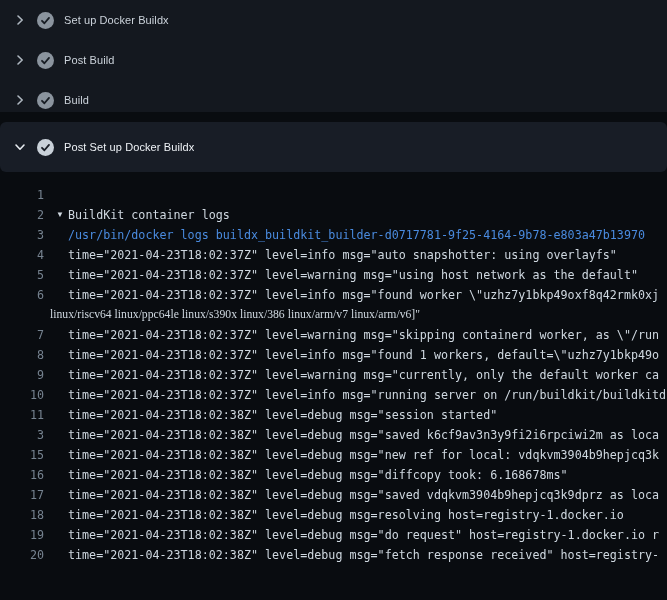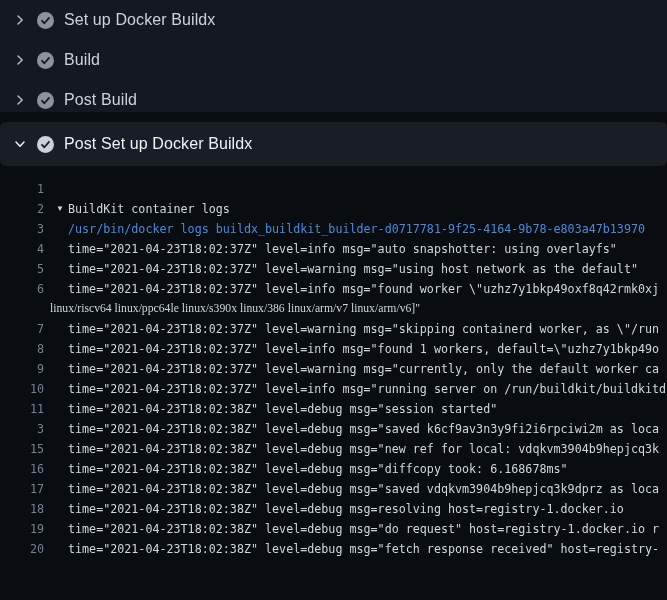--- a/index.html
+++ b/index.html
@@ -6,23 +6,23 @@
   body{
     width:667px;height:600px;overflow:hidden;
     background:#090c10;
     font-family:"Liberation Sans",sans-serif;
   }
   
   .steps{background:#14181f;height:112px;overflow:hidden;}
   .step{height:40px;display:flex;align-items:center;padding-left:12px;cursor:pointer;}
   .step .chev{width:16px;height:16px;flex:0 0 16px;margin-right:9px;}
   .step .check{width:17px;height:17px;flex:0 0 17px;margin-right:10px;}
-  .slabel{font-size:16px;color:#ccd3db;letter-spacing:.1px;}
+  .slabel{font-size:11px;color:#ccd3db;letter-spacing:.1px;}
   .gap{height:10px;}
-  .step.expanded{height:44px;background:#181d26;border-radius:6px;}
+  .step.expanded{height:50px;background:#181d26;border-radius:6px;}
   .step.expanded .slabel{color:#eef2f6;}
   
   .log{height:444px;padding-top:13px;box-sizing:border-box;overflow:hidden;background:#090c10;}
   .lrow{position:relative;height:20px;overflow:hidden;}
   .ln{
     position:absolute;left:0;top:0;width:44px;text-align:right;
     font:11.7px/20px "DejaVu Sans Mono","Liberation Mono",monospace;
     color:#768390;text-decoration:none;cursor:pointer;
   }
   .lc{
@@ -58,32 +58,32 @@
     </div>
 
     <div class="step">
       <svg class="chev" viewBox="0 0 16 16">
         <polyline points="6,4 10.2,8 6,12" fill="none" stroke="#aeb7c0" stroke-width="1.6" stroke-linecap="round" stroke-linejoin="round"></polyline>
       </svg>
       <svg class="check" viewBox="0 0 16 16">
         <circle cx="8" cy="8" r="8" fill="#8b949e"></circle>
         <path d="M4.7 8.3 L7 10.6 L11.3 5.6" fill="none" stroke="#171c23" stroke-width="1.7" stroke-linecap="round" stroke-linejoin="round"></path>
       </svg>
-      <span class="slabel">Build</span>
+      <span class="slabel">Post Build</span>
     </div>
 
     <div class="step">
       <svg class="chev" viewBox="0 0 16 16">
         <polyline points="6,4 10.2,8 6,12" fill="none" stroke="#aeb7c0" stroke-width="1.6" stroke-linecap="round" stroke-linejoin="round"></polyline>
       </svg>
       <svg class="check" viewBox="0 0 16 16">
         <circle cx="8" cy="8" r="8" fill="#8b949e"></circle>
         <path d="M4.7 8.3 L7 10.6 L11.3 5.6" fill="none" stroke="#171c23" stroke-width="1.7" stroke-linecap="round" stroke-linejoin="round"></path>
       </svg>
-      <span class="slabel">Post Build</span>
+      <span class="slabel">Build</span>
     </div>
 
   </div>
 
   <div class="gap"></div>
 
   <div class="step expanded">
     <svg class="chev" viewBox="0 0 16 16">
       <polyline points="4,6 8,10.2 12,6" fill="none" stroke="#e6ebf0" stroke-width="1.6" stroke-linecap="round" stroke-linejoin="round"></polyline>
     </svg>

